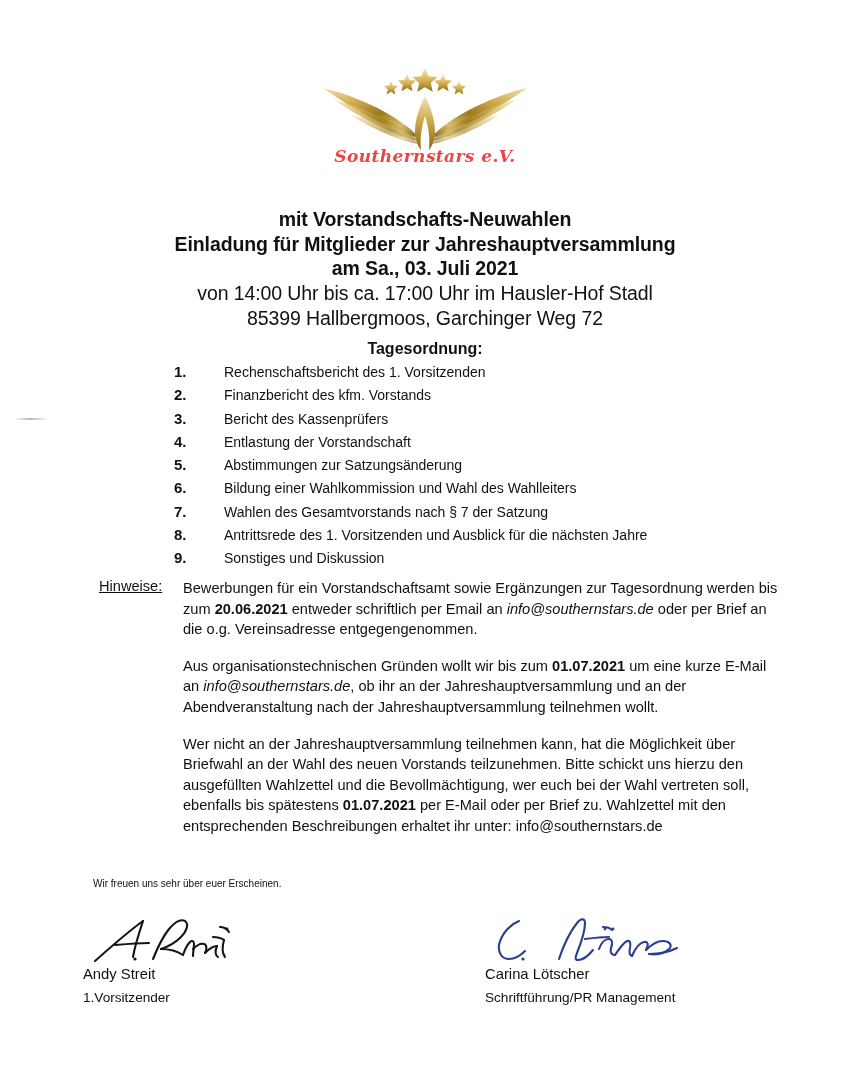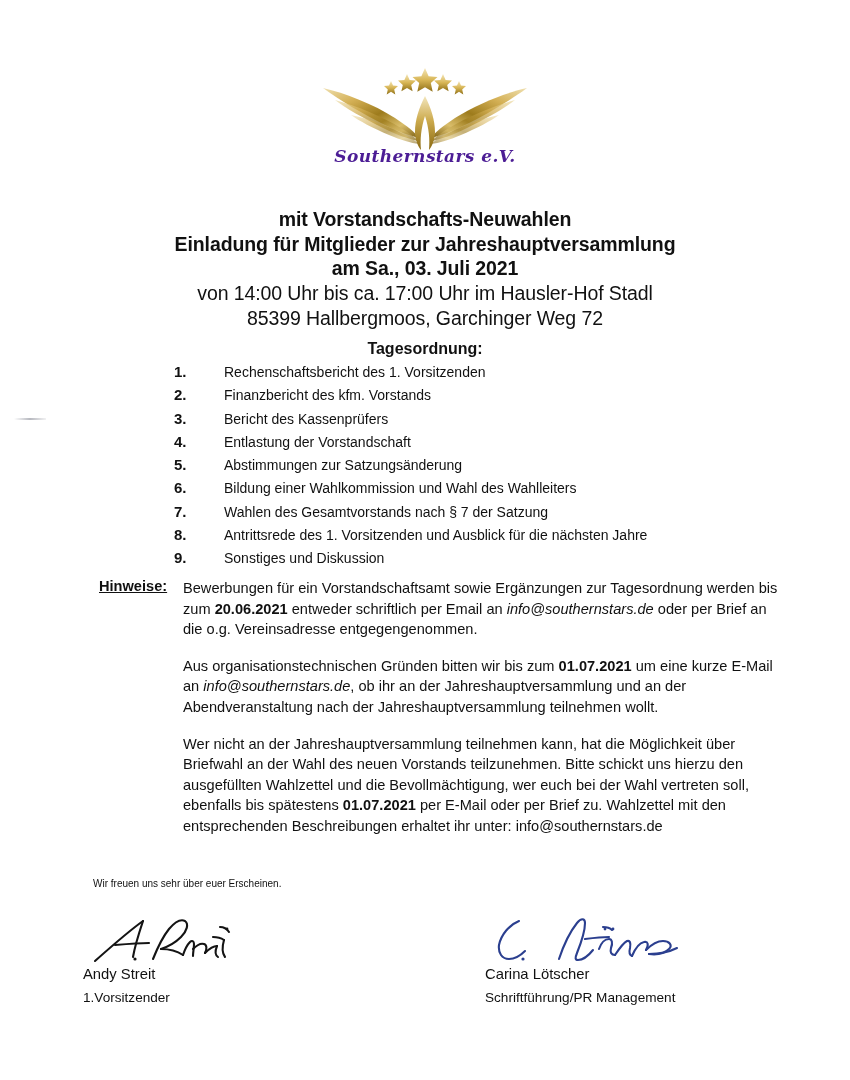--- a/index.html
+++ b/index.html
@@ -44,21 +44,21 @@
     height: 86px;
     display: block;
   }
   .logo-word {
     margin-top: -6px;
     font-family: "DejaVu Serif", serif;
     font-weight: bold;
     font-style: italic;
     font-size: 17px;
     letter-spacing: 0.4px;
-    color: #4c1d95;
+    color: #ef4444;
     text-shadow: 0 1px 0 rgba(255,255,255,0.6);
     white-space: nowrap;
   }
 
   
   .title-block {
     position: absolute;
     left: 60px;
     right: 60px;
     top: 207px;
@@ -117,21 +117,21 @@
     top: 578px;
     width: 680px;
   }
   .notes-row {
     display: flex;
     align-items: flex-start;
   }
   .notes-label {
     flex: 0 0 84px;
     font-size: 14.6px;
-    font-weight: bold;
+    font-weight: normal;
     text-decoration: underline;
     padding-top: 0px;
     white-space: nowrap;
   }
   .notes-body {
     flex: 1 1 auto;
     font-size: 14.6px;
     line-height: 20.6px;
   }
   .notes-body p {
@@ -284,21 +284,21 @@
 </div>
 
 <div class="notes">
   <div class="notes-row">
     <span class="notes-label">Hinweise:</span>
     <div class="notes-body">
       <p>
         <span>Bewerbungen für ein Vorstandschaftsamt sowie Ergänzungen zur Tagesordnung werden bis zum </span><span class="b">20.06.2021</span><span> entweder schriftlich per Email an </span><span class="i">info@southernstars.de</span><span> oder per Brief an die o.g. Vereinsadresse entgegengenommen.</span>
       </p>
       <p>
-        <span>Aus organisationstechnischen Gründen bitten wir bis zum </span><span class="b">01.07.2021</span><span> um eine kurze E-Mail an </span><span class="i">info@southernstars.de</span><span>, ob ihr an der Jahreshauptversammlung und an der Abendveranstaltung nach der Jahreshauptversammlung teilnehmen wollt.</span>
+        <span>Aus organisationstechnischen Gründen wollt wir bis zum </span><span class="b">01.07.2021</span><span> um eine kurze E-Mail an </span><span class="i">info@southernstars.de</span><span>, ob ihr an der Jahreshauptversammlung und an der Abendveranstaltung nach der Jahreshauptversammlung teilnehmen wollt.</span>
       </p>
       <p>
         <span>Wer nicht an der Jahreshauptversammlung teilnehmen kann, hat die Möglichkeit über Briefwahl an der Wahl des neuen Vorstands teilzunehmen. Bitte schickt uns hierzu den ausgefüllten Wahlzettel und die Bevollmächtigung, wer euch bei der Wahl vertreten soll, ebenfalls bis spätestens </span><span class="b">01.07.2021</span><span> per E-Mail oder per Brief zu. Wahlzettel mit den entsprechenden Beschreibungen erhaltet ihr unter: info@southernstars.de</span>
       </p>
     </div>
   </div>
 </div>
 
 <div class="closing">Wir freuen uns sehr über euer Erscheinen.</div>
 

